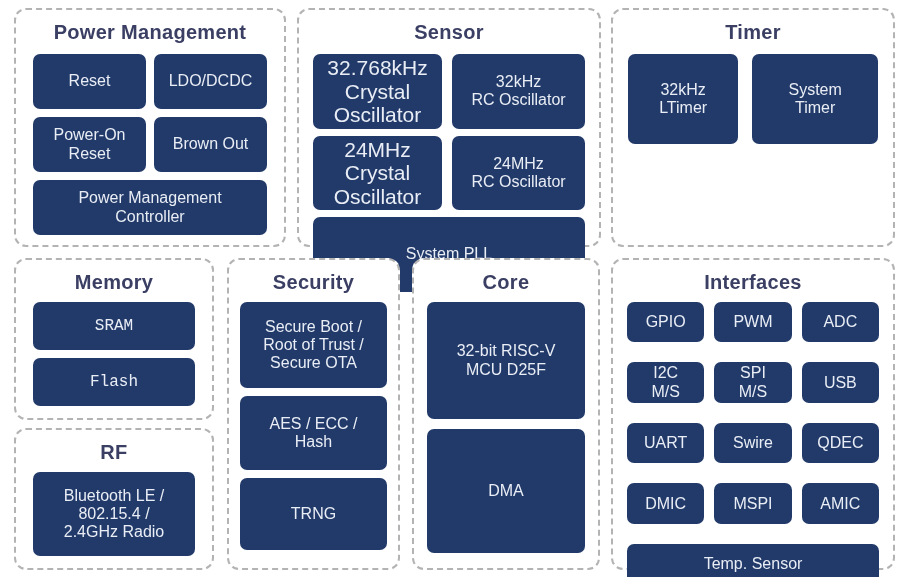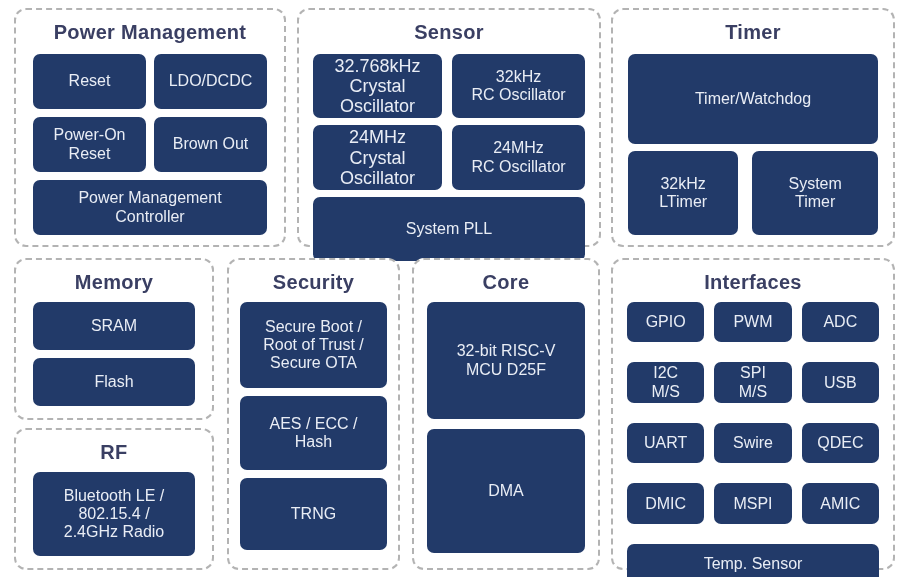--- a/index.html
+++ b/index.html
@@ -23,34 +23,34 @@
     margin:0;padding:11px 0 6px;text-align:center;
     font-size:20px;font-weight:700;color:var(--title-text);letter-spacing:.3px;
   }
   .content{flex:1;display:grid;}
   .block{
     background:var(--block-bg);border-radius:7px;color:var(--block-text);
     display:flex;align-items:center;justify-content:center;text-align:center;
     white-space:pre-line;font-size:16px;font-weight:500;line-height:1.14;
     padding:2px 4px;
   }
-  .block.small{font-size:18px;line-height:1.12;}
+  .block.small{font-size:21px;line-height:1.12;}
   .span2{grid-column:1 / -1;}
 
   
   .power{left:14px;top:8px;width:272px;height:239px;}
   .power-content{grid-template-columns:1fr 1fr;grid-template-rows:1fr 1fr 1fr;gap:8px;padding:4px 17px 10px;}
   .clock{left:297px;top:8px;width:304px;height:239px;}
   .clock-content{grid-template-columns:1fr 1.03fr;grid-template-rows:1fr 1fr 1fr;gap:7px 10px;padding:4px 14px 10px;}
   .timer{left:611px;top:8px;width:284px;height:239px;}
   .timer-content{grid-template-columns:1fr 1.14fr;grid-template-rows:90px 1fr;gap:7px 14px;padding:4px 15px 10px;}
 
   
   .memory{left:14px;top:258px;width:200px;height:162px;}
-  .memory-content{grid-template-rows:1fr 1fr;gap:8px;padding:2px 17px 12px;}
+  .memory-content{grid-template-rows:1fr 1fr;gap:8px;padding:2px 17px 12px;font-family:Liberation Mono, monospace;}
   .rf{left:14px;top:428px;width:200px;height:142px;}
   .rf-content{padding:2px 17px 12px;}
   .security{left:227px;top:258px;width:173px;height:312px;}
   .security-content{grid-template-rows:86px 74px 1fr;gap:8px;padding:2px 11px 18px;}
   .core{left:412px;top:258px;width:188px;height:312px;}
   .core-content{grid-template-rows:117px 1fr;gap:10px;padding:2px 13px 15px;}
   .interfaces{left:611px;top:258px;width:284px;height:312px;}
   .interfaces-content{grid-template-columns:repeat(3,1fr);grid-template-rows:repeat(4,1fr) 40px;gap:20px 10px;padding:2px 14px 20px;}
 </style>
 </head>
@@ -82,21 +82,20 @@
 Oscillator</div>
     <div class="block">24MHz
 RC Oscillator</div>
     <div class="block span2">System PLL</div>
   </div>
 </section>
 
 <section class="panel timer">
   <h2 class="section-title">Timer</h2>
   <div class="content timer-content">
-    <div class="block span2">Timer/Watchdog</div>
     <div class="block">32kHz
 LTimer</div>
     <div class="block">System
 Timer</div>
   </div>
 </section>
 
 <section class="panel memory">
   <h2 class="section-title">Memory</h2>
   <div class="content memory-content">

